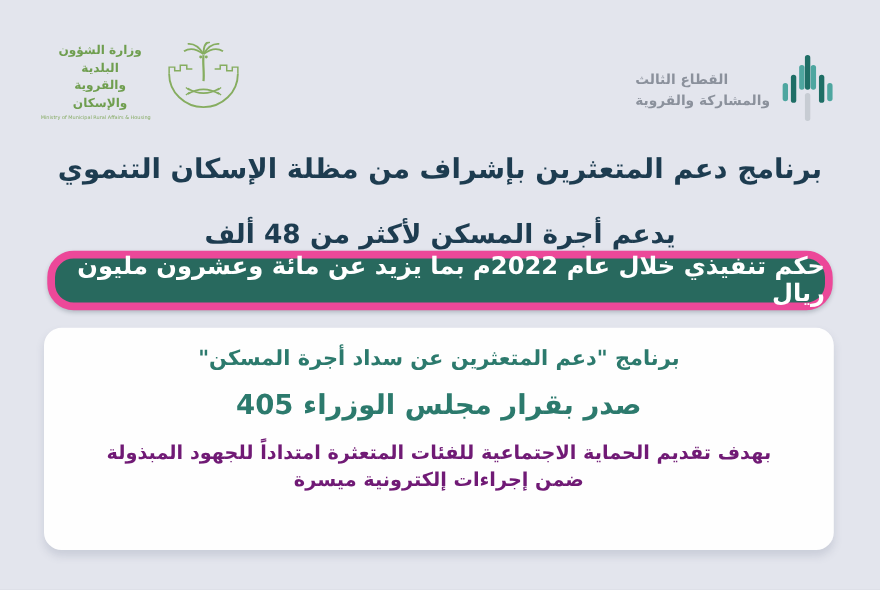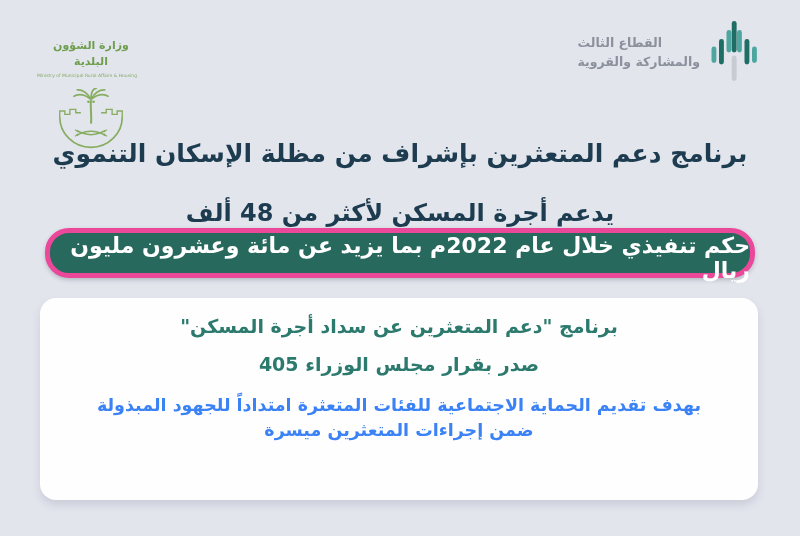--- a/index.html
+++ b/index.html
@@ -11,35 +11,35 @@
     position:relative;
     width:800px;height:536px;
     margin:0 auto;
     background:var(--page-bg,#e3e5ed);
     overflow:hidden;
   }
 
   
   .ministry-logo{
     position:absolute;top:38px;left:45px;
-    display:flex;align-items:center;gap:10px;flex-direction:column;
+    display:flex;align-items:center;gap:10px;
   }
   .ministry-text{
     direction:rtl;text-align:center;width:92px;
   }
   .ministry-text .ar{
     color:var(--ministry-green,#6f9e4f);
     font-weight:bold;font-size:11px;line-height:1.45;
   }
   .ministry-text .en{
     color:#86ab64;font-size:4.5px;margin-top:3px;
     white-space:nowrap;letter-spacing:0;
   }
   .third-sector-logo{
-    position:absolute;top:19px;right:42px;
+    position:absolute;top:48px;right:42px;
     display:flex;align-items:center;gap:10px;
   }
   .third-sector-text{
     direction:rtl;text-align:left;
     color:var(--sector-gray,#8b919c);
     font-weight:bold;font-size:12.5px;line-height:1.5;
   }
 
   
   .headline{
@@ -50,54 +50,55 @@
   }
   .headline .l1{font-size:25px;margin-bottom:12px;}
   .headline .l2{font-size:24px;margin-top:31px;}
 
   
   .banner{
     position:absolute;top:228px;left:50%;
     transform:translateX(-50%);
     width:700px;height:40px;
     background:var(--banner-teal,#28695e);
-    border:5px solid #ec4899;
+    border:7px solid #ec4899;
     border-radius:24px;
-    display:flex;align-items:flex-start;justify-content:center;
+    display:flex;align-items:center;justify-content:center;
     direction:rtl;
     color:#ffffff;font-weight:bold;font-size:22px;
     box-shadow:0 2px 4px rgba(40,60,70,.25);
   }
 
   
   .card{
     position:absolute;top:298px;left:40px;
     width:718px;height:202px;
     background:#fefefe;
     border-radius:16px;
     box-shadow:0 5px 8px rgba(90,100,130,.18);
     direction:rtl;text-align:center;
     color:var(--card-teal,#2c7a6d);
     padding-top:17px;box-sizing:border-box;
   }
   .card .h1{font-weight:bold;font-size:19px;margin-bottom:16px;}
-  .card .h2{font-weight:bold;font-size:19px;margin-bottom:18px;}
+  .card .h2{font-weight:bold;font-size:25px;margin-bottom:18px;}
   .card .para{
     font-size:17.5px;font-weight:600;line-height:1.45;
-    color:#3b82f6;
+    color:#701a75;
   }
 </style>
 </head>
 <body>
 
 <div class="stage" style="--page-bg: #e3e5ed; --ministry-green: #6f9e4f; --sector-gray: #8b919c; --headline-navy: #1d3c50; --banner-teal: #28695e; --card-teal: #2c7a6d;">
 
   <div class="ministry-logo">
     <div class="ministry-text">
       <div class="ar">وزارة الشؤون البلدية</div>
+      <div class="ar">والقروية والإسكان</div>
       <div class="en">Ministry of Municipal Rural Affairs &amp; Housing</div>
     </div>
     <span>
       <svg width="76" height="68" viewBox="0 0 90 80" fill="none">
 
         <path d="M8,34 A37,36 0 0 0 82,34" stroke="#86ad60" stroke-width="2" fill="none"></path>
 
         <path d="M8,34 l0,-7 l6,0 l0,4 l6,0 l0,-6 l7,0 l0,4 l6,0" stroke="#86ad60" stroke-width="1.6" fill="none"></path>
         <path d="M82,34 l0,-7 l-6,0 l0,4 l-6,0 l0,-6 l-7,0 l0,4 l-6,0" stroke="#86ad60" stroke-width="1.6" fill="none"></path>
 
@@ -144,17 +145,17 @@
 
   <div class="banner">
     <span>حكم تنفيذي خلال عام 2022م بما يزيد عن مائة وعشرون مليون ريال</span>
   </div>
 
   <div class="card">
     <div class="h1">برنامج "دعم المتعثرين عن سداد أجرة المسكن"</div>
     <div class="h2">صدر بقرار مجلس الوزراء 405</div>
     <div class="para">
       <div>بهدف تقديم الحماية الاجتماعية للفئات المتعثرة امتداداً للجهود المبذولة</div>
-      <div>ضمن إجراءات المتعثرين ميسرة</div>
+      <div>ضمن إجراءات إلكترونية ميسرة</div>
     </div>
   </div>
 
 </div>
 
 </body></html>

